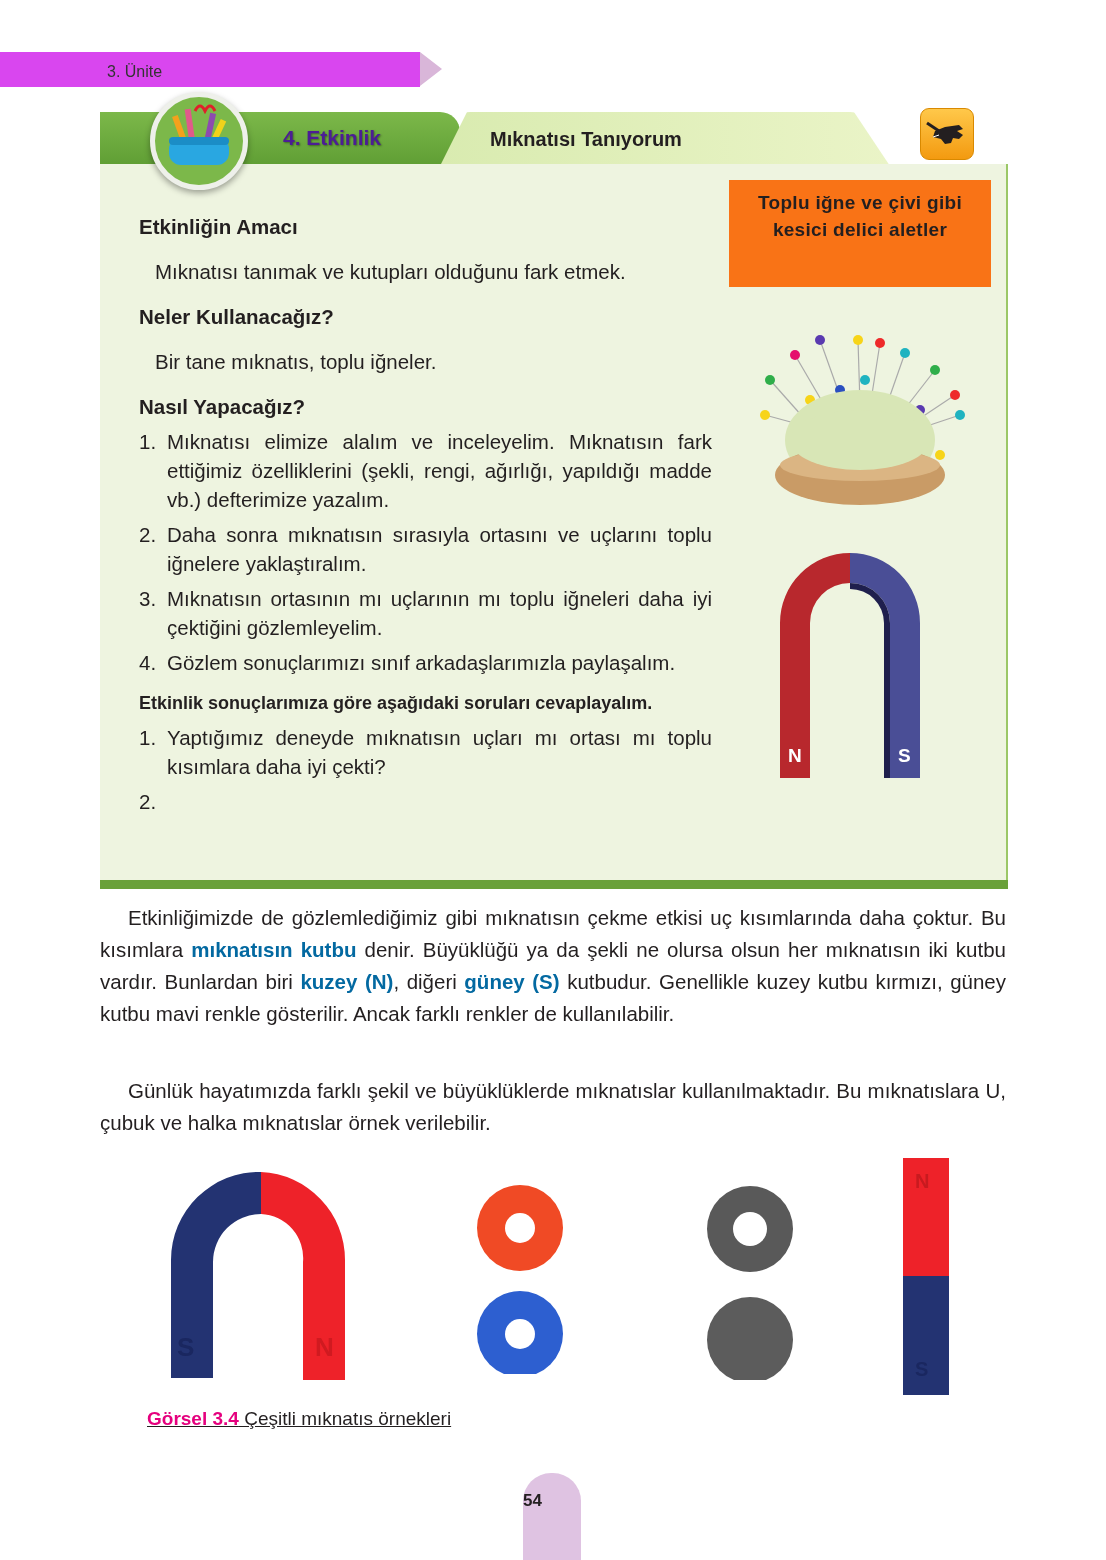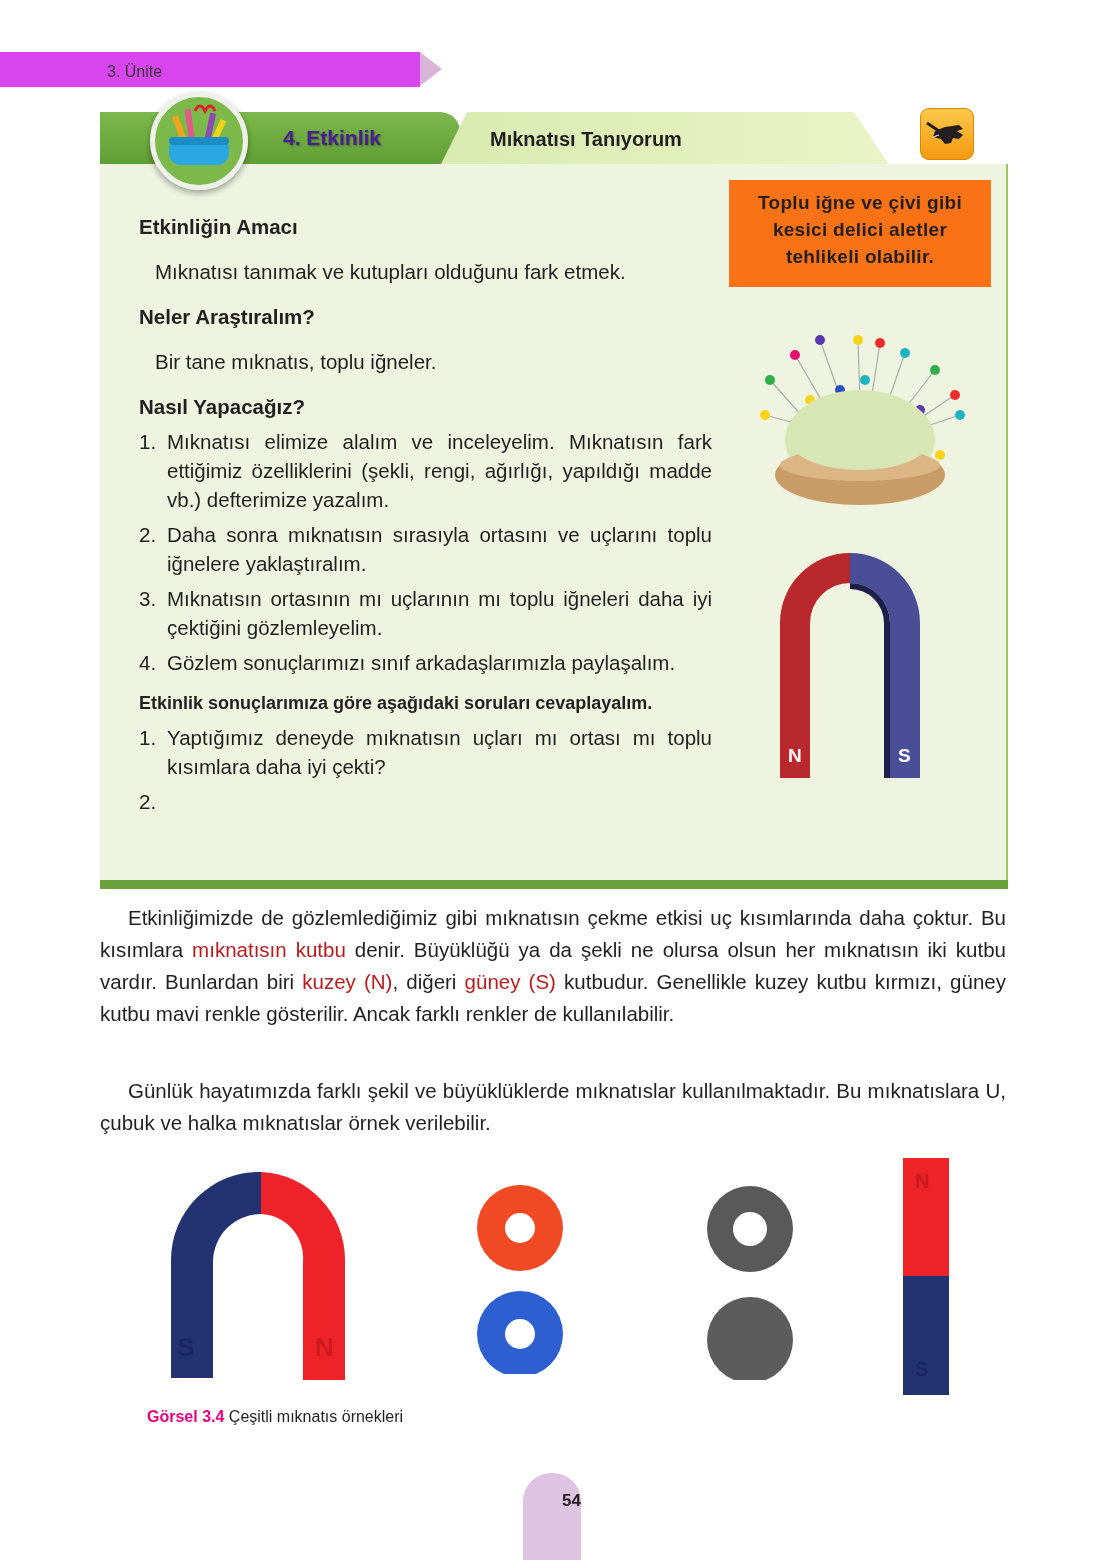--- a/index.html
+++ b/index.html
@@ -40,29 +40,29 @@
   .col h3 { font-size: 20.5px; font-weight: bold; margin-top: 8px; }
   .col h3:first-child { margin-top: 0; }
   .col p { margin: 16px; }
   .col ol { list-style: none; }
   .col li { position: relative; padding-left: 28px; text-align: justify; margin-top: 6px; }
   .col li .n { position: absolute; left: 0; top: 0; }
   .col h4 { font-size: 18px; font-weight: bold; line-height: 28px; margin-top: 12px; }
 
   
   .body { position: absolute; left: 100px; width: 906px; font-size: 20.5px; line-height: 32px; text-align: justify; }
-  .body .hl { color: #b91c1c; font-weight: normal; }
+  .body .hl { color: #0369a1; font-weight: bold; }
   .para1 { top: 902px; text-indent: 28px; }
   .para2 { top: 1075px; text-indent: 28px; }
 
-  .caption { position: absolute; left: 147px; top: 1408px; font-size: 16px; }
+  .caption { position: absolute; left: 147px; top: 1408px; font-size: 19px; text-decoration: underline; }
   .caption .lbl { color: #e5007e; font-weight: bold; }
 
   .page-num { position: absolute; left: 523px; top: 1473px; width: 58px; height: 87px; background: #dfc3e2;
-        border-radius: 28px 28px 0 0; text-align: right; padding-top: 18px; font-weight: bold; font-size: 17px; }
+        border-radius: 28px 28px 0 0; text-align: left; padding-top: 18px; font-weight: bold; font-size: 17px; }
 </style>
 </head>
 <body>
 
 <div class="unit-tab">
   <span>3. Ünite</span>
 </div>
 
 <div class="act-header">
   <div class="act-green"></div>
@@ -90,27 +90,26 @@
   <svg width="52" height="50" viewBox="0 0 52 50">
     <path d="M14 22 l10 -4 l14 -2 l4 4 l-6 2 l6 4 l-4 4 l-6 -1 l-2 5 l-6 1 l-4 -5 l-8 -2 z" fill="#231f20"></path>
     <line x1="6" y1="14" x2="18" y2="22" stroke="#231f20" stroke-width="3"></line>
     <line x1="12" y1="28" x2="18" y2="26" stroke="#fff" stroke-width="1"></line>
   </svg>
 </div>
 
 <div class="warn">
   <div>Toplu iğne ve çivi gibi</div>
   <div>kesici delici aletler</div>
-  <div>tehlikeli olabilir.</div>
 </div>
 
 <div class="col">
   <h3>Etkinliğin Amacı</h3>
   <p>Mıknatısı tanımak ve kutupları olduğunu fark etmek.</p>
-  <h3>Neler Araştıralım?</h3>
+  <h3>Neler Kullanacağız?</h3>
   <p>Bir tane mıknatıs, toplu iğneler.</p>
   <h3>Nasıl Yapacağız?</h3>
   <ol>
     <li><span class="n">1.</span><span>Mıknatısı elimize alalım ve inceleyelim. Mıknatısın fark ettiğimiz özelliklerini (şekli, rengi, ağırlığı, yapıldığı madde vb.) defterimize yazalım.</span></li>
     <li><span class="n">2.</span><span>Daha sonra mıknatısın sırasıyla ortasını ve uçlarını toplu iğnelere yaklaştıralım.</span></li>
     <li><span class="n">3.</span><span>Mıknatısın ortasının mı uçlarının mı toplu iğneleri daha iyi çektiğini gözlemleyelim.</span></li>
     <li><span class="n">4.</span><span>Gözlem sonuçlarımızı sınıf arkadaşlarımızla paylaşalım.</span></li>
   </ol>
   <h4>Etkinlik sonuçlarımıza göre aşağıdaki soruları cevaplayalım.</h4>
   <ol>

